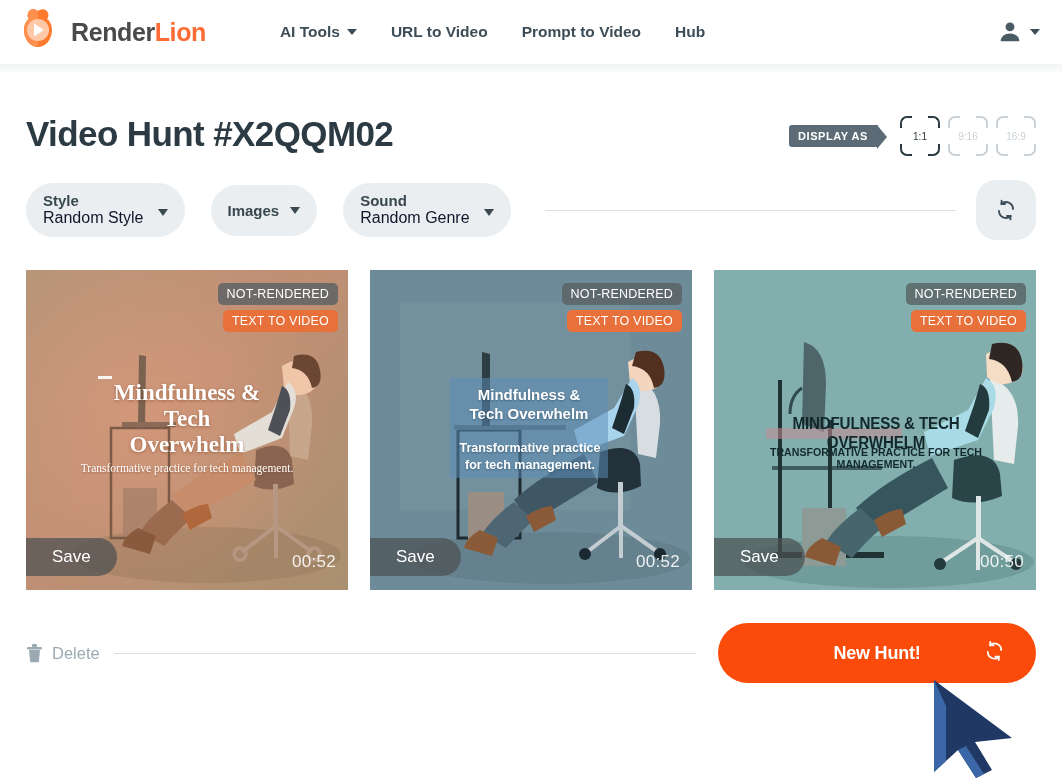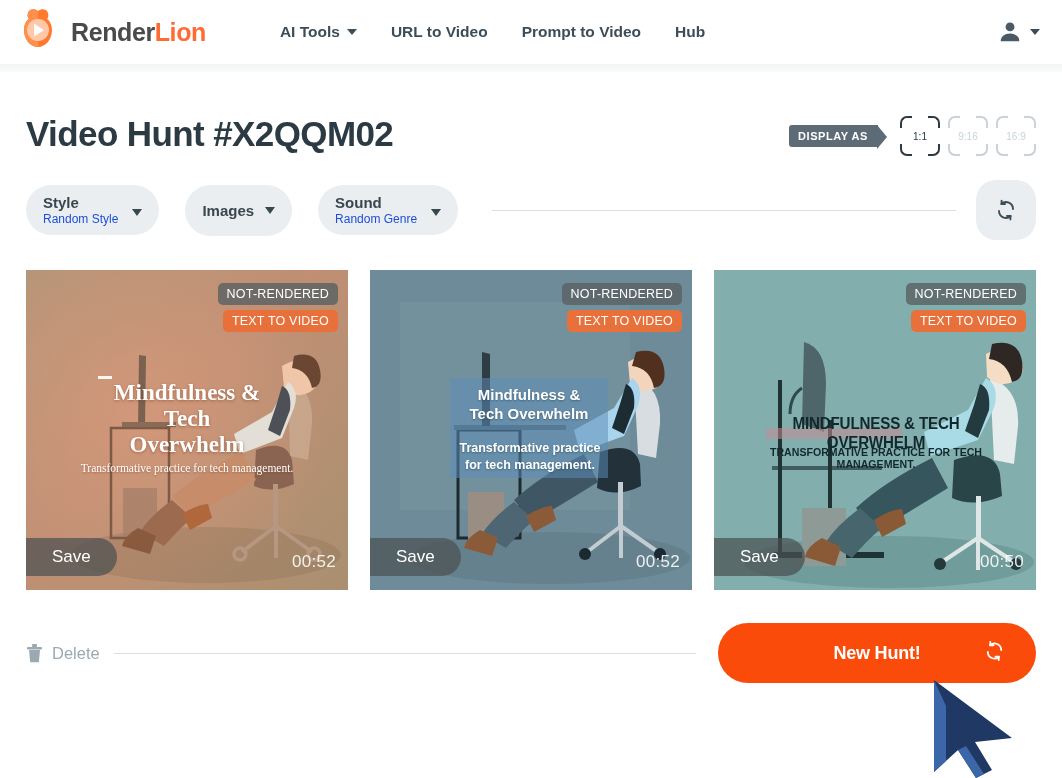--- a/index.html
+++ b/index.html
@@ -92,21 +92,21 @@
 
   
   .filters { display:flex; align-items:center; margin-top:24px;gap:12px; }
   .pill {
     background:#eaeef0; border-radius:30px;
     display:flex; align-items:center; cursor:pointer;
     padding:9px 17px; margin-right:14px;
   }
   .pill .txt { display:flex; flex-direction:column; line-height:1.18; }
   .pill .lbl { font-size:15px; font-weight:700; color:#39474f; }
-  .pill .val { font-size:12px; color:#1d4ed8; }
+  .pill .val { font-size:16px; color:#0f172a; }
   .pill .caret2 {
     width:0;height:0;border-left:5.5px solid transparent;
     border-right:5.5px solid transparent;border-top:7px solid #39474f;
     margin-left:14px; margin-top:4px;
   }
   .pill.simple { padding:17px 17px; }
   .pill.simple .lbl { font-size:15px; }
   .pill.simple .caret2 { margin-top:1px; margin-left:11px; }
   .divider-line { flex:1; height:1px; background:#d8dfe3; margin:0 8px; }
   .refresh-btn {

